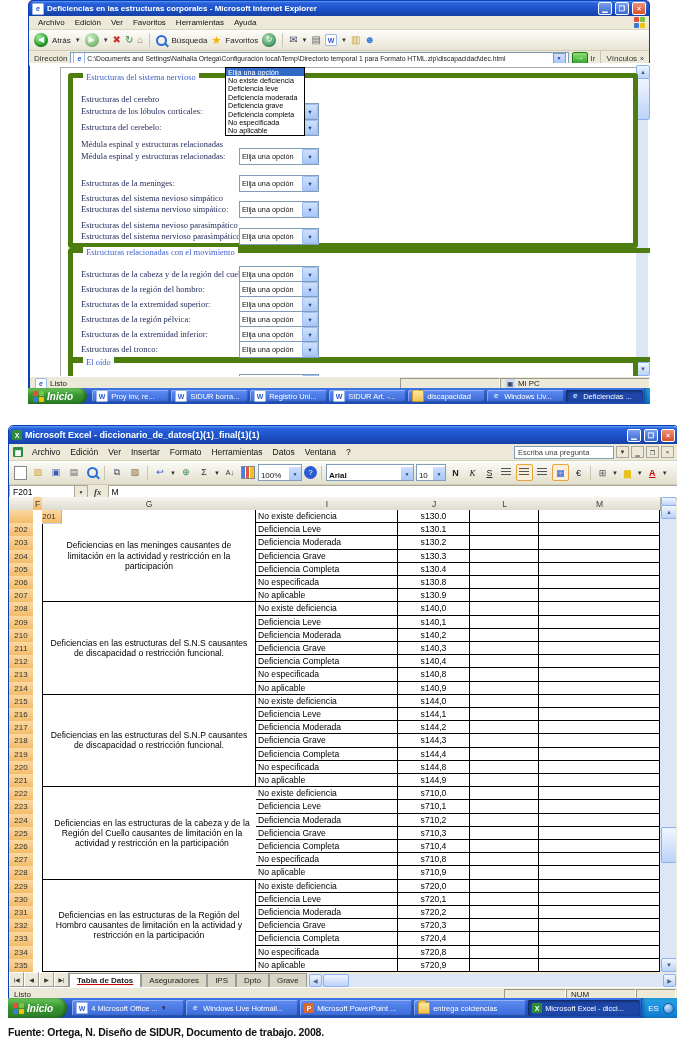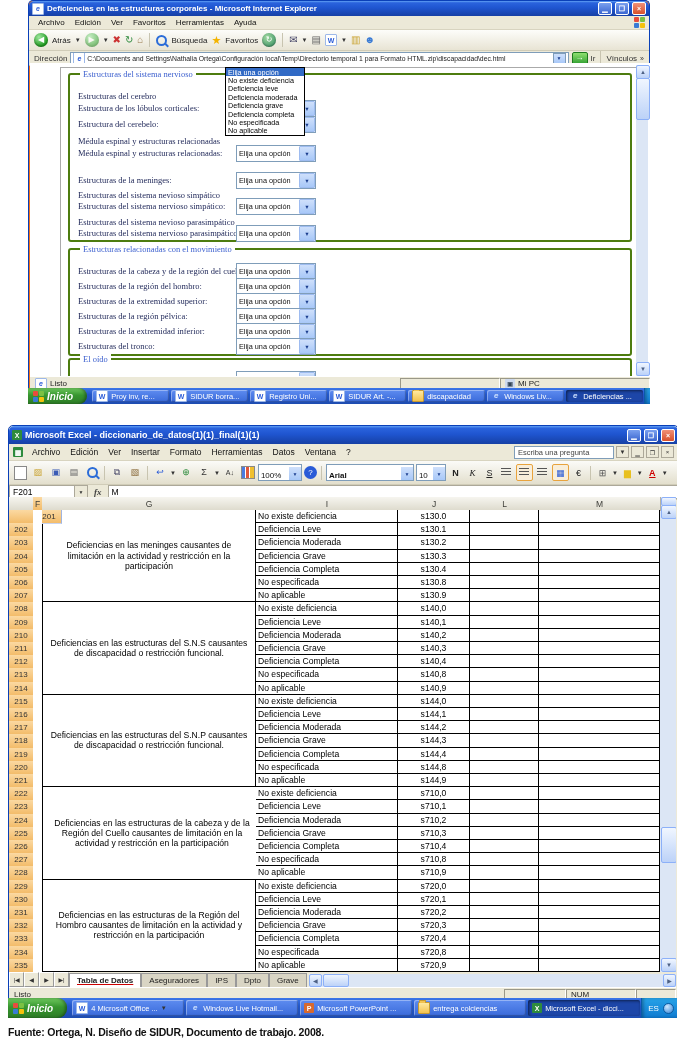--- a/index.html
+++ b/index.html
@@ -37,21 +37,21 @@
     font-size:8px;font-weight:bold;line-height:1;border-radius:1px;flex:none;}
   .ic-ie{color:#cfe2ff;font-style:italic;}
   .ic-iedoc{background:#fff;color:#2a5bd7;border:1px solid #9db8e8;font-style:italic;font-size:7px;}
   .ic-word{background:#fff;color:#2a5bd7;border:1px solid #9db8e8;font-size:7px;}
   .ic-ppt{background:#d8692e;color:#fff;font-size:7px;}
   .ic-excel{background:#2e8b3d;color:#fff;font-size:7px;}
   .ic-folder{position:relative;background:linear-gradient(#ffe9a0,#f3c350);border:1px solid #c89b32;border-radius:1px;}
   .ic-folder::before{content:"";position:absolute;top:-3px;left:0;width:5px;height:2px;background:#f3c350;border:1px solid #c89b32;border-bottom:none;border-radius:1px 1px 0 0;}
   
   #iewrap{left:28px;top:0;width:622px;height:404px;}
-  #iewin{left:0;top:0;width:620px;height:388px;border:1px solid #0a40b8;border-bottom:none;border-radius:5px 5px 0 0;background:#f97316;}
+  #iewin{left:0;top:0;width:620px;height:388px;border:1px solid #0a40b8;border-bottom:none;border-radius:5px 5px 0 0;background:#701a75;}
   .ie-title{height:15px;font-size:8px;}
   .ie-menu{height:13px;font-size:8px;padding:0 4px;}
   .ie-tools{height:20px;gap:4px;padding:0 5px;font-size:8px;color:#222;border-bottom:1px solid #d0ccb8;}
   .gcirc{width:14px;height:14px;border-radius:50%;flex:none;
     background:radial-gradient(circle at 35% 30%,#9fe79f,#1f9b1f 70%);color:#fff;
     display:flex;align-items:center;justify-content:center;font-size:8px;line-height:1;box-shadow:inset 0 -1px 2px rgba(0,0,0,.3);}
   .gcirc.dim{opacity:.55;}
   .tglyph{font-size:10px;line-height:1;}
   .vsep{width:1px;height:14px;background:#c8c4b0;margin:0 2px;}
   .mag{width:7px;height:7px;border:2px solid #2b6cd8;border-radius:50%;position:relative;flex:none;}
@@ -59,21 +59,21 @@
   .star{color:#f4b400;font-size:11px;line-height:1;}
   .dd{font-size:6px;color:#333;}
   .ie-addr{height:14px;background:#ece9d8;display:flex;align-items:center;gap:3px;padding:0 5px;font-size:8px;color:#333;border-bottom:1px solid #c8c4b0;}
   .addrfield{flex:1;height:11px;background:#fff;border:1px solid #7f9db9;display:flex;align-items:center;gap:2px;
     font-size:6.8px;color:#222;padding:0 2px;white-space:nowrap;overflow:hidden;}
   .addrfield .cbtn{margin-left:auto;width:11px;height:9px;flex:none;background:linear-gradient(#cfe0fb,#a8c8f8);border:1px solid #7f9db9;display:flex;align-items:center;justify-content:center;font-size:5px;color:#1b3e8f;}
   .gobtn{width:14px;height:11px;background:linear-gradient(#8ee06f,#2f9e2f);border:1px solid #1d7a1d;border-radius:2px;
     color:#fff;display:flex;align-items:center;justify-content:center;font-size:8px;line-height:1;}
   .ie-content{left:1px;top:62px;width:620px;height:313px;background:#fff;overflow:hidden;}
   .formbox{position:absolute;left:30px;top:4px;width:578px;height:330px;border:1px solid #aaa;border-bottom:none;}
-  .fs{position:absolute;left:38px;width:560px;border:2px solid #4d7c0f;border-radius:3px;}
+  .fs{position:absolute;left:38px;width:560px;border:5px solid #4d7c0f;border-radius:3px;}
   .fs .legend{position:absolute;top:-6px;left:10px;background:#fff;padding:0 3px;
     color:#3f62cf;font-family:"Liberation Serif",serif;font-size:8.5px;}
   .frow{position:absolute;left:8px;right:4px;height:16px;display:flex;align-items:center;}
   .flabel{font-family:"Liberation Serif",serif;font-size:8.5px;color:#242c5c;}
   .xpcombo{position:absolute;left:158px;top:0;width:78px;height:15px;background:#fff;border:1px solid #7f9db9;
     display:flex;align-items:center;}
   .xpcombo .ctext{flex:1;font-size:7.3px;color:#111;padding-left:2px;white-space:nowrap;overflow:hidden;}
   .xpcombo .cbtn{width:14px;height:13px;flex:none;background:linear-gradient(#cfe0fb,#a8c8f8);border:1px solid #9ebcf0;border-radius:1px;
     display:flex;align-items:center;justify-content:center;font-size:5.5px;color:#1b3e8f;}
   .openlist{position:absolute;left:196px;top:66px;width:78px;background:#fff;border:1px solid #000;z-index:10;}
@@ -265,21 +265,21 @@
               <span class="flabel">Estructuras del sistema nevioso parasimpático</span>
             </div>
             <div class="frow" style="top: 150px;">
               <span class="flabel">Estructuras del sistema nervioso parasimpático:</span>
               <span class="xpcombo">
                 <span class="ctext">Elija una opción</span>
                 <span class="cbtn">▼</span>
               </span>
             </div>
           </div>
-          <div class="fs" style="top: 185px; height: 104px;">
+          <div class="fs" style="top: 185px; height: 104px; padding-left: 20px;">
             <span class="legend">Estructuras relacionadas con el movimiento</span>
             <div class="frow" style="top: 13px;">
               <span class="flabel">Estructuras de la cabeza y de la región del cuello:</span>
               <span class="xpcombo">
                 <span class="ctext">Elija una opción</span>
                 <span class="cbtn">▼</span>
               </span>
             </div>
             <div class="frow" style="top: 28px;">
               <span class="flabel">Estructuras de la región del hombro:</span>

